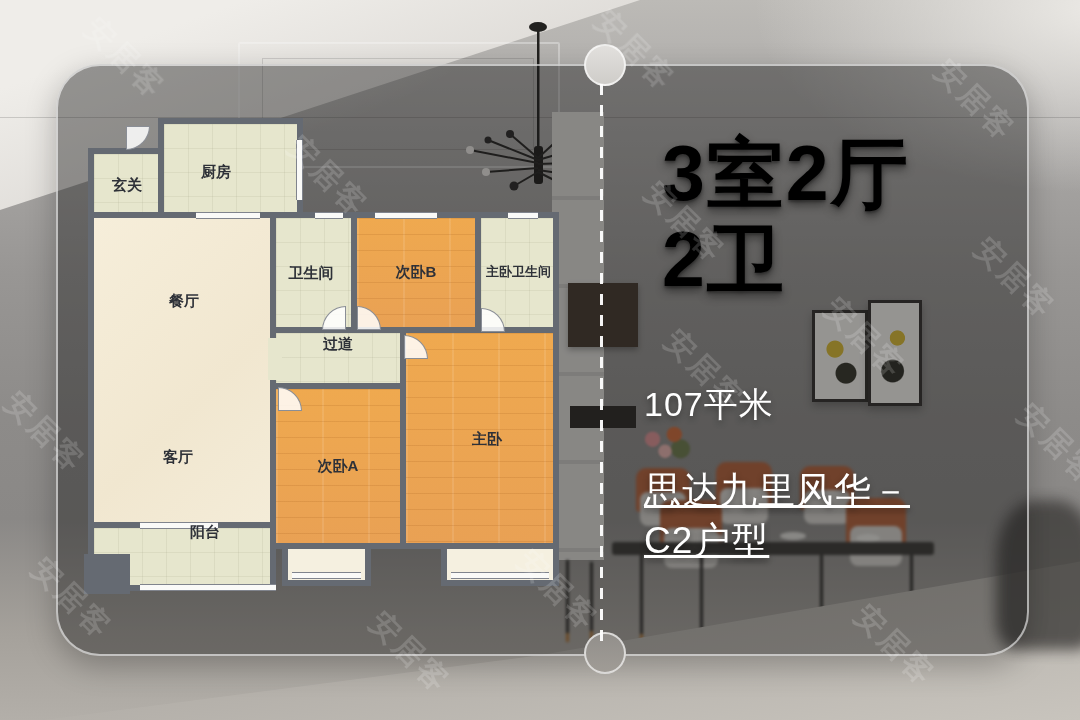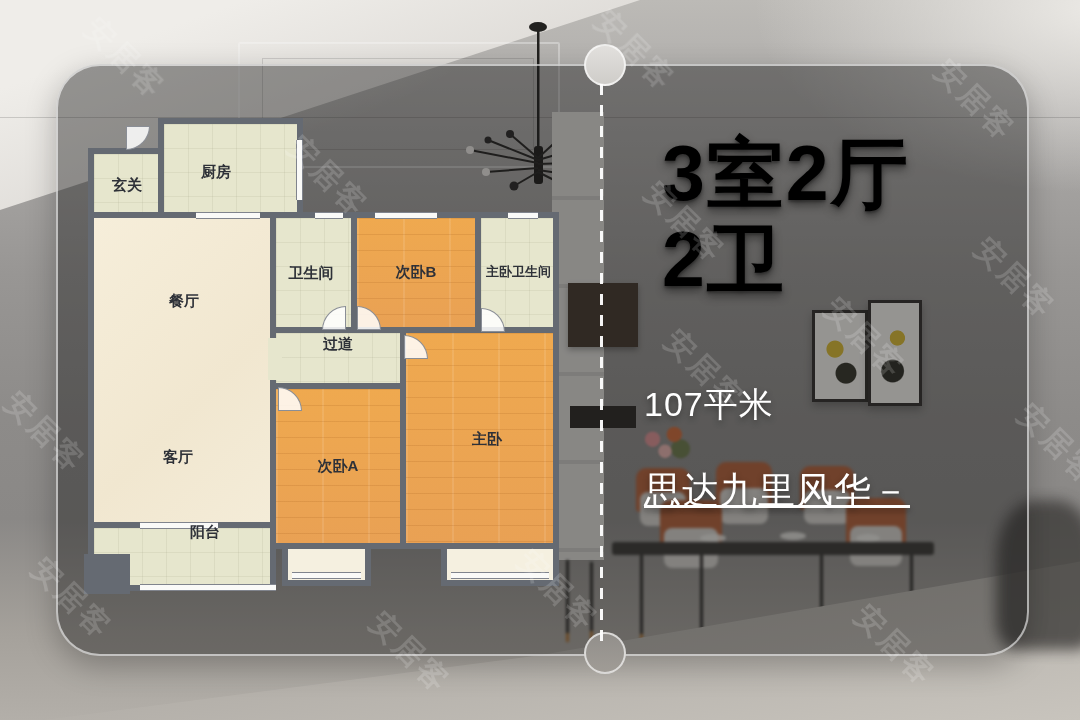--- a/index.html
+++ b/index.html
@@ -241,20 +241,21 @@
   <span class="rlabel" style="left:487px;top:439px">主卧</span>
 </div>
 
 <div class="big-title">
   <div>3室2厅</div>
   <div>2卫</div>
 </div>
 <div class="area-text">107平米</div>
 <div class="project-text">
   <div>思达九里风华－</div>
+  <div>C2户型</div>
 </div>
 
 <span class="wm" style="left:75px;top:38px">安居客</span>
 <span class="wm" style="left:585px;top:30px">安居客</span>
 <span class="wm" style="left:925px;top:80px">安居客</span>
 <span class="wm" style="left:965px;top:258px">安居客</span>
 <span class="wm" style="left:1008px;top:424px">安居客</span>
 <span class="wm" style="left:815px;top:318px">安居客</span>
 <span class="wm" style="left:635px;top:202px">安居客</span>
 <span class="wm" style="left:655px;top:350px">安居客</span>

